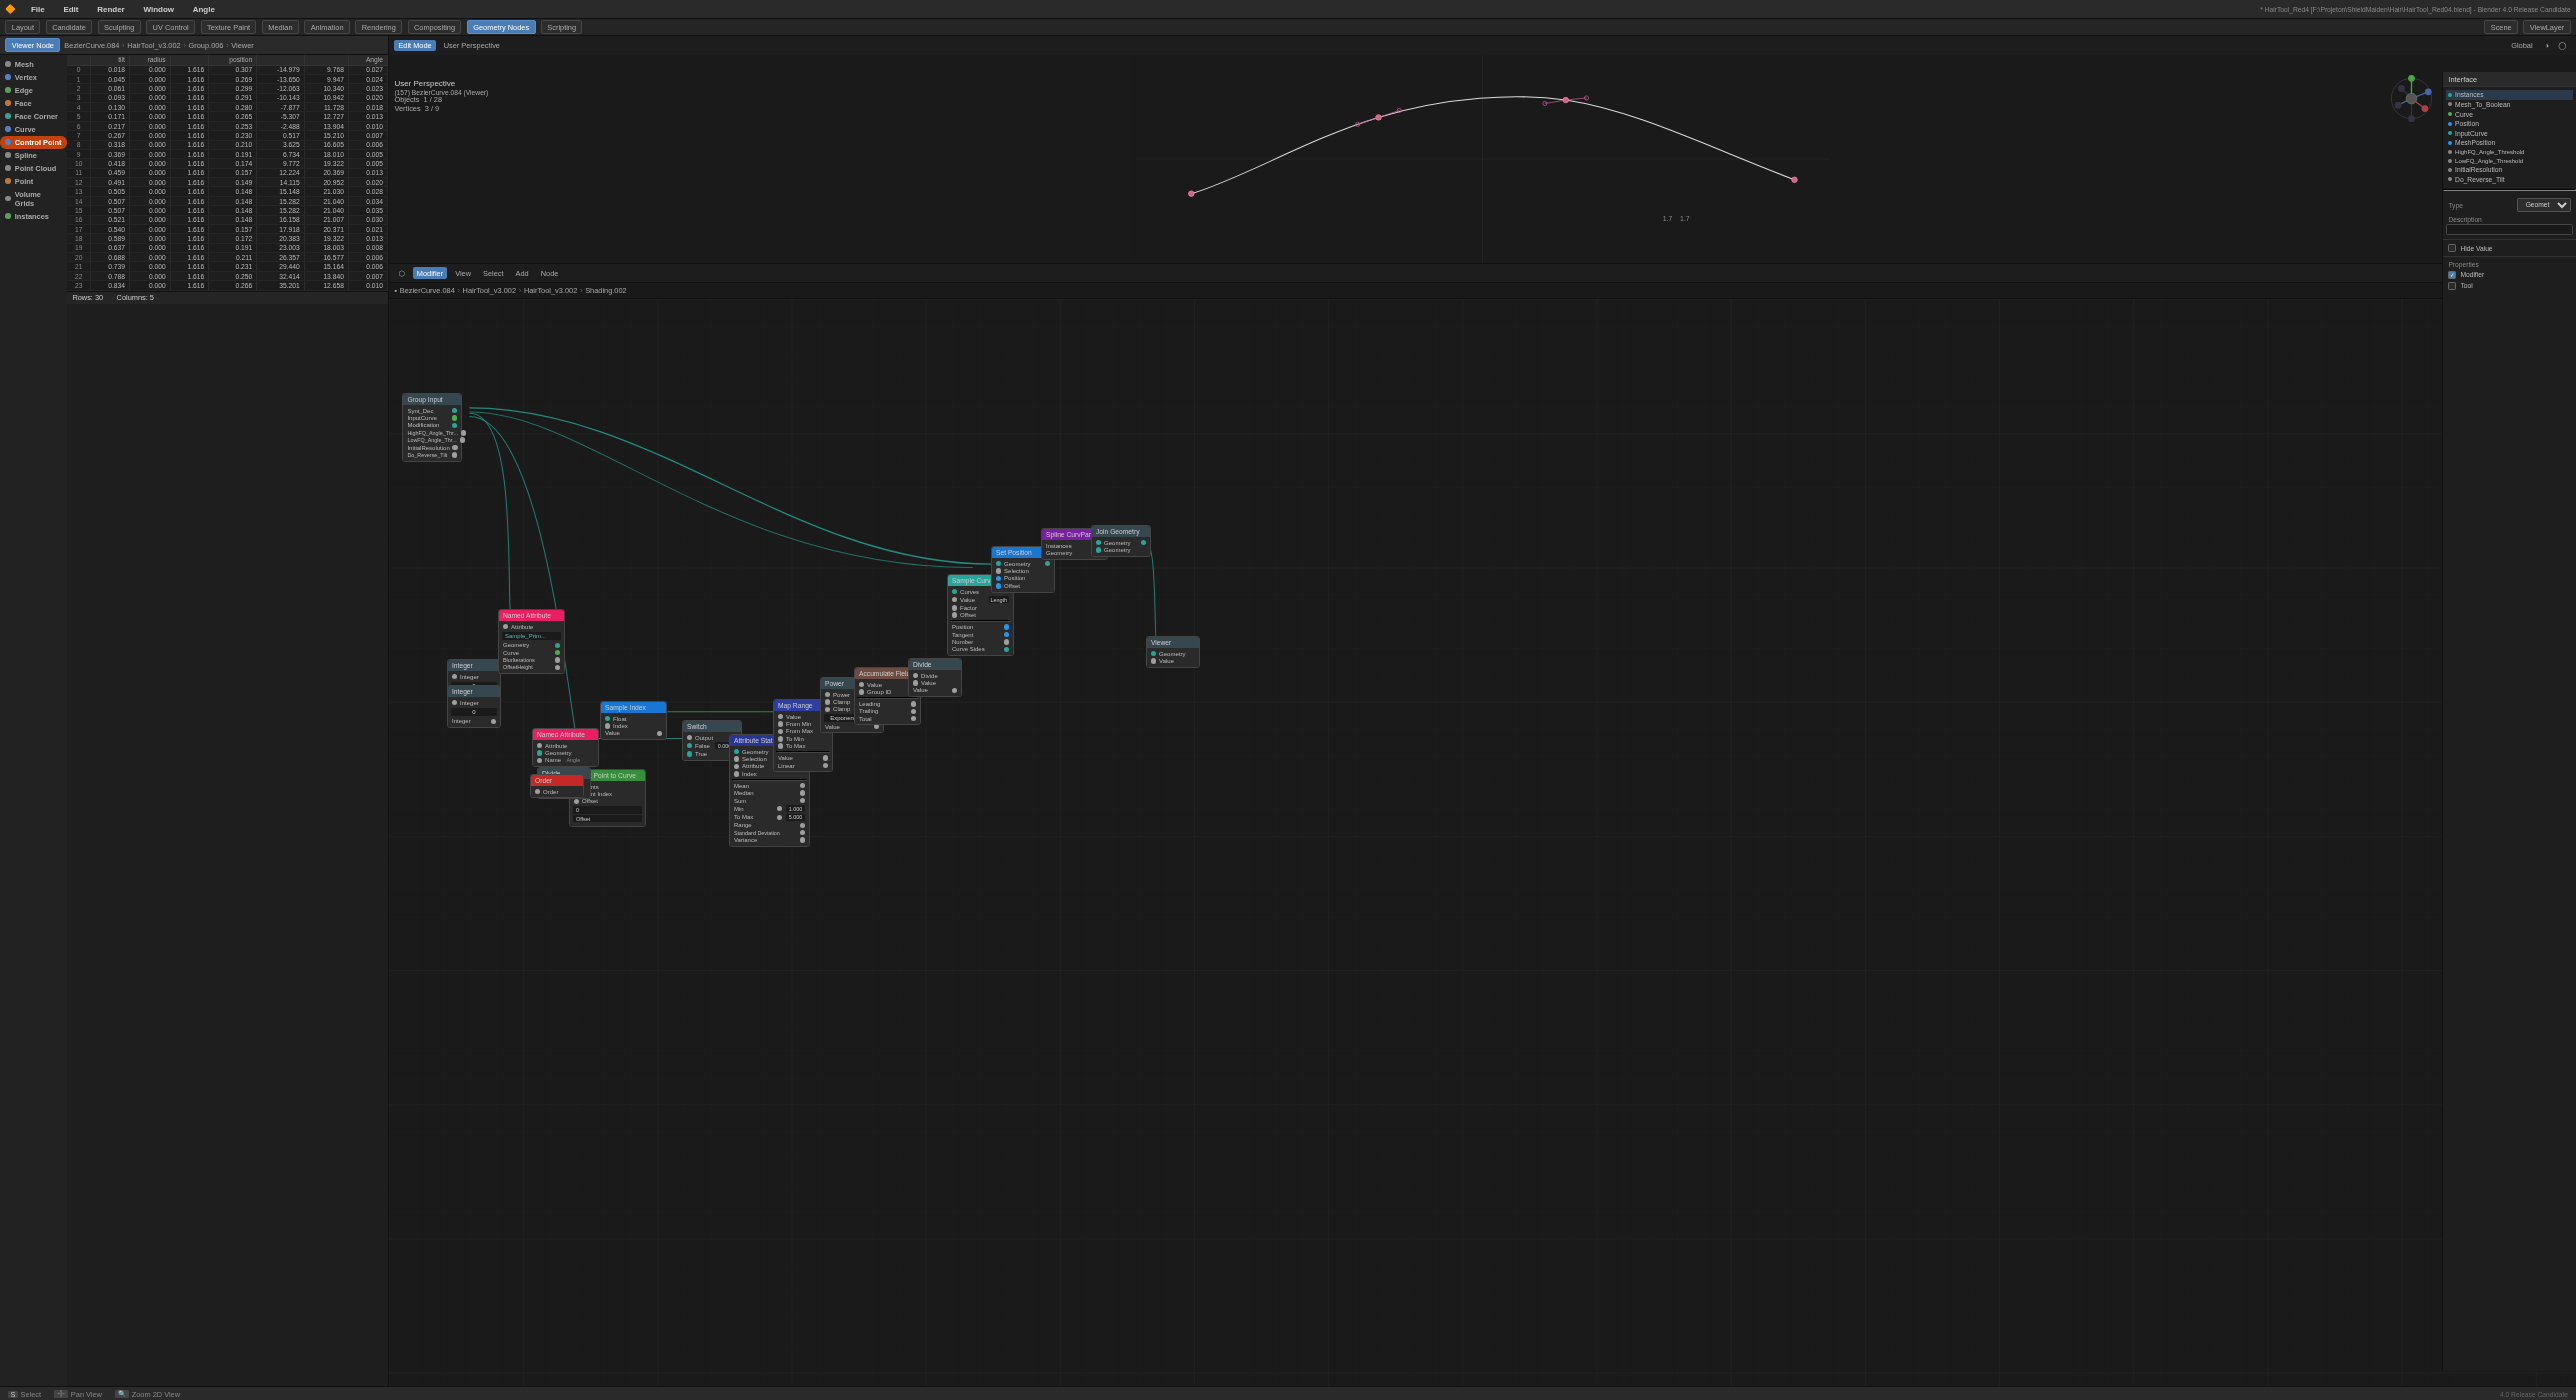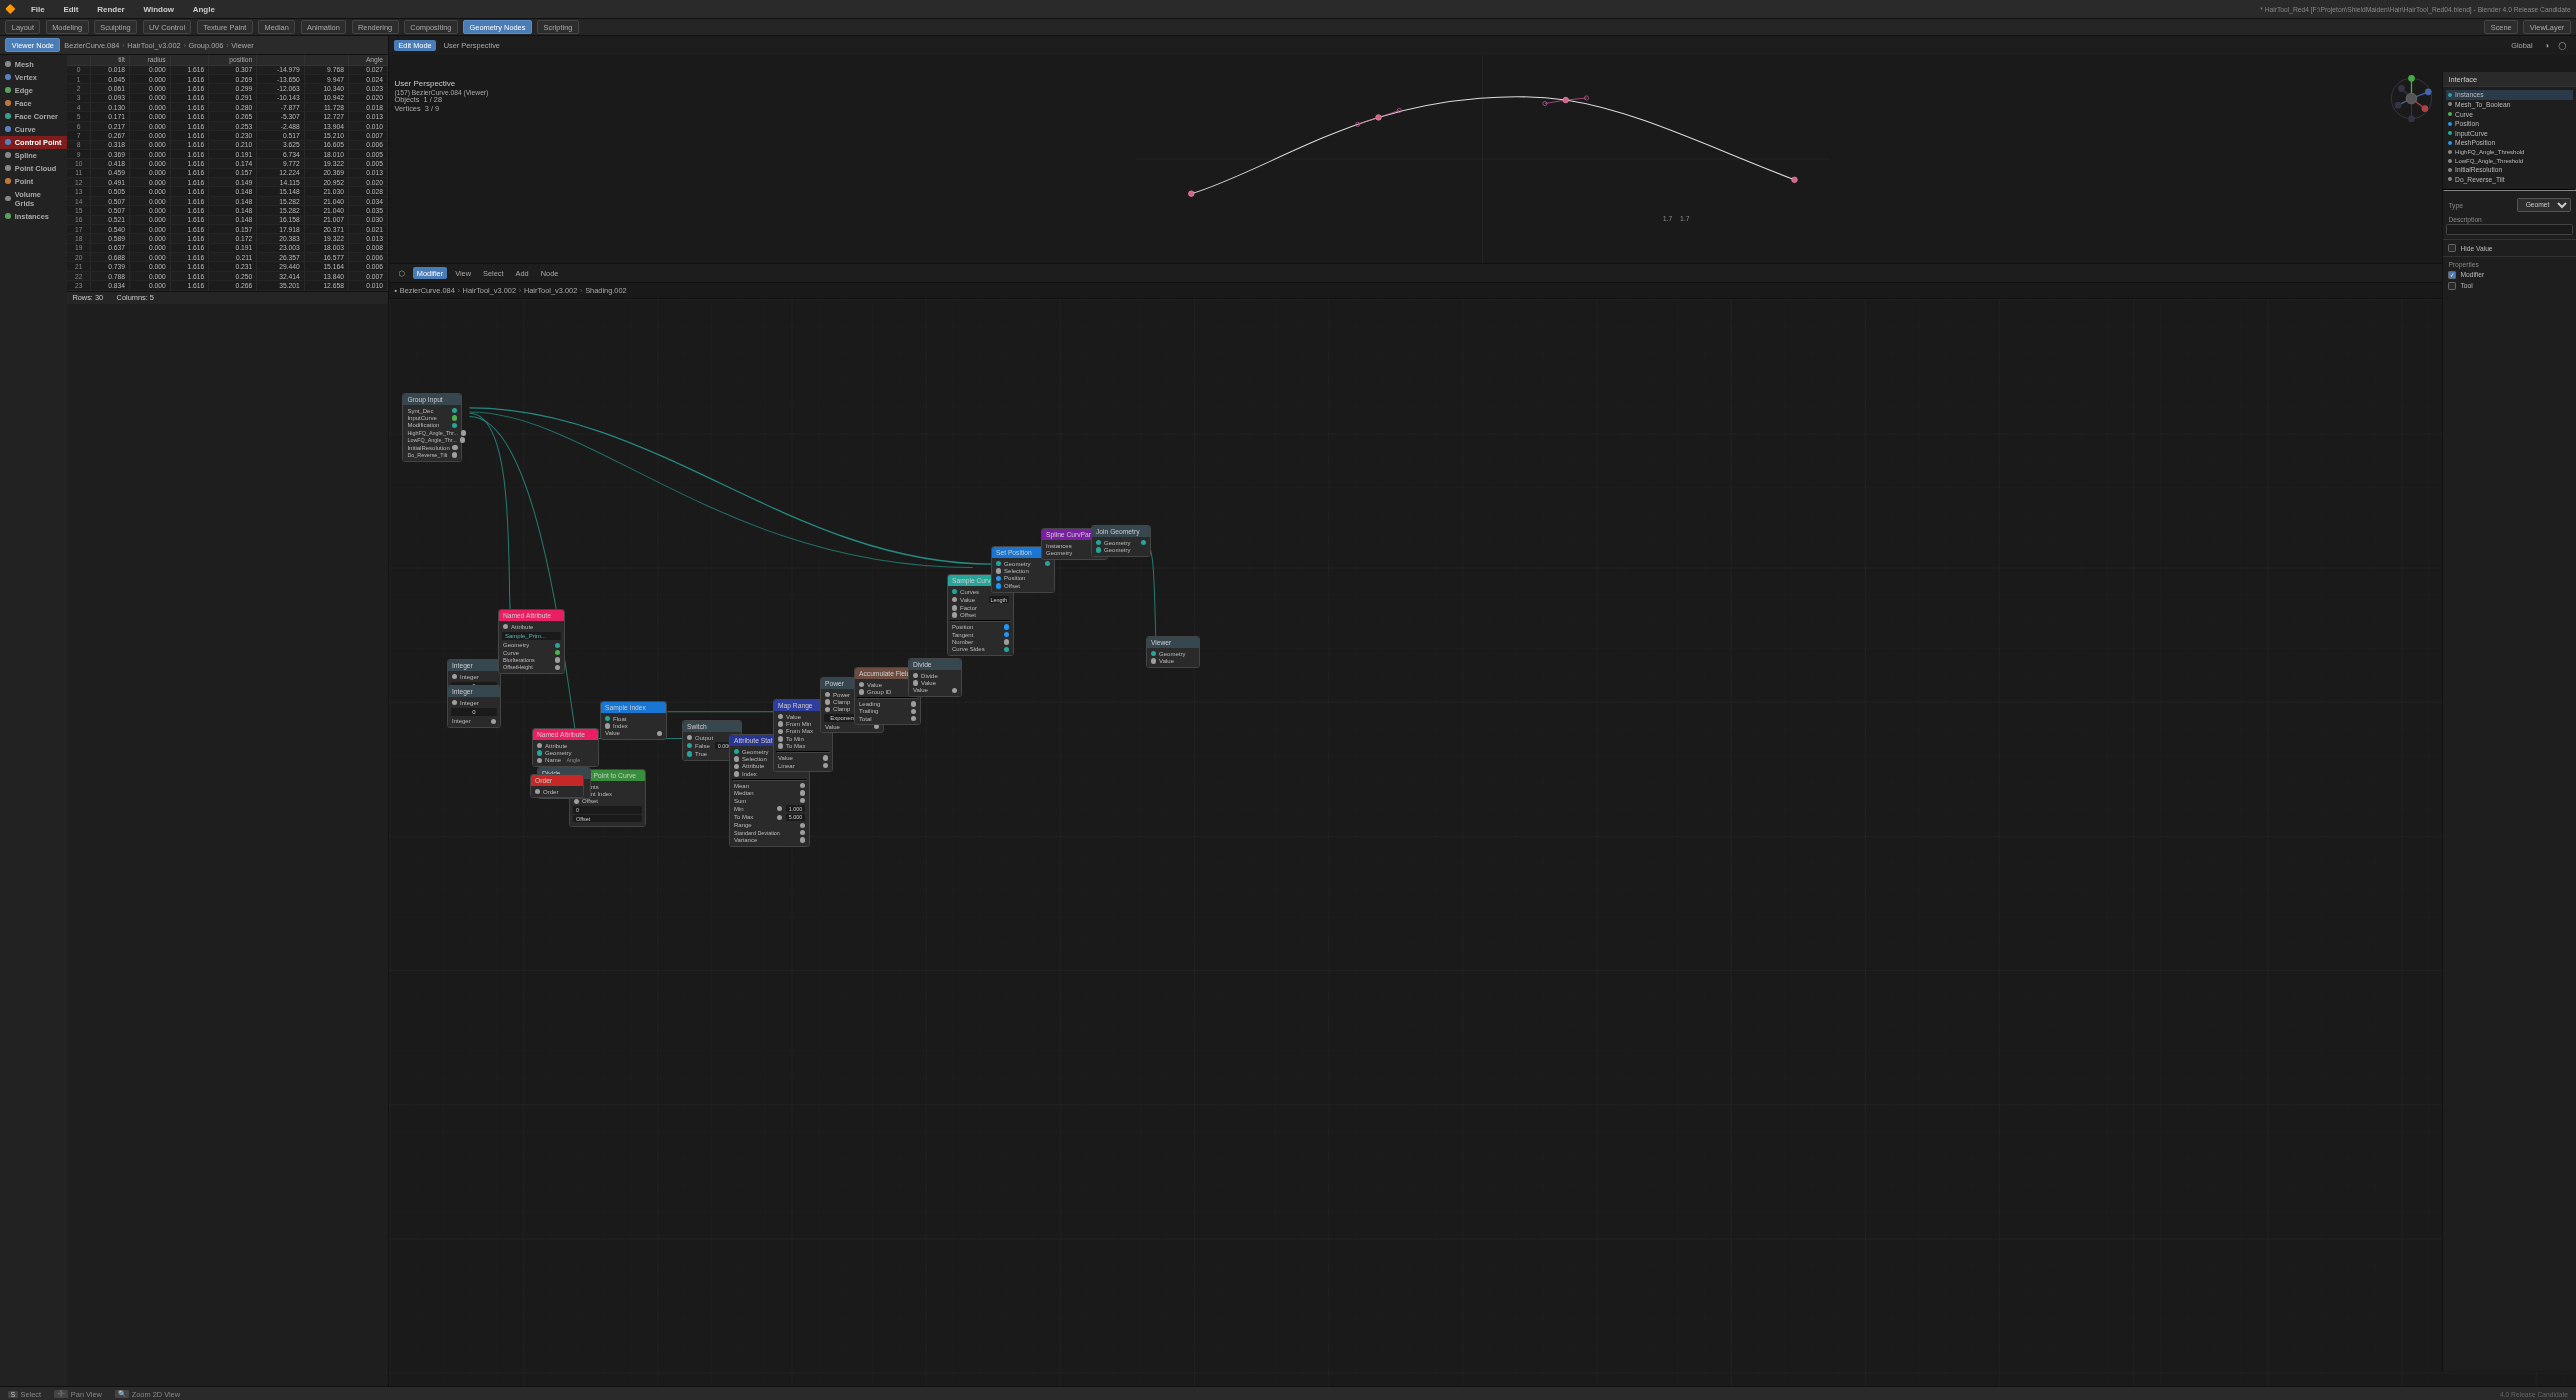--- a/index.html
+++ b/index.html
@@ -117,21 +117,21 @@
     }
     .nav-item {
       padding: 2px 5.4px;
       cursor: pointer;
       color: #aaa;
       font-size: 7.4px;
       display: flex;
       align-items: center;
       gap: 4px;
     }
-    .nav-item.active { background: #7f1d1d; color: #fff; }
+    .nav-item.active { background: #c2410c; color: #fff; border-radius: 6px; }
     .nav-dot {
       width: 5.4px; height: 5.4px;
       border-radius: 50%;
       background: #888;
       flex-shrink: 0;
     }
     .nav-dot.green { background: #5c9e5c; }
     .nav-dot.orange { background: #c0763a; }
     .nav-dot.blue { background: #5a7ec0; }
     .nav-dot.teal { background: #3a9e8a; }
@@ -473,21 +473,21 @@
   <span class="menu-item">Edit</span>
   <span class="menu-item">Render</span>
   <span class="menu-item">Window</span>
   <span class="menu-item">Angle</span>
   <div style="flex:1"></div>
   <span style="color:#888;font-size:6.7px">* HairTool_Red4 [F:\Projeton\ShieldMaiden\Hair\HairTool_Red04.blend] - Blender 4.0 Release Candidate</span>
 </div>
 
 <div class="second-toolbar">
   <span class="toolbar-btn">Layout</span>
-  <span class="toolbar-btn">Modeling</span>
+  <span class="toolbar-btn">Candidate</span>
   <span class="toolbar-btn">Sculpting</span>
   <span class="toolbar-btn">UV Control</span>
   <span class="toolbar-btn">Texture Paint</span>
   <span class="toolbar-btn">Median</span>
   <span class="toolbar-btn">Animation</span>
   <span class="toolbar-btn">Rendering</span>
   <span class="toolbar-btn">Compositing</span>
   <span class="toolbar-btn active">Geometry Nodes</span>
   <span class="toolbar-btn">Scripting</span>
   <div style="flex:1"></div>

